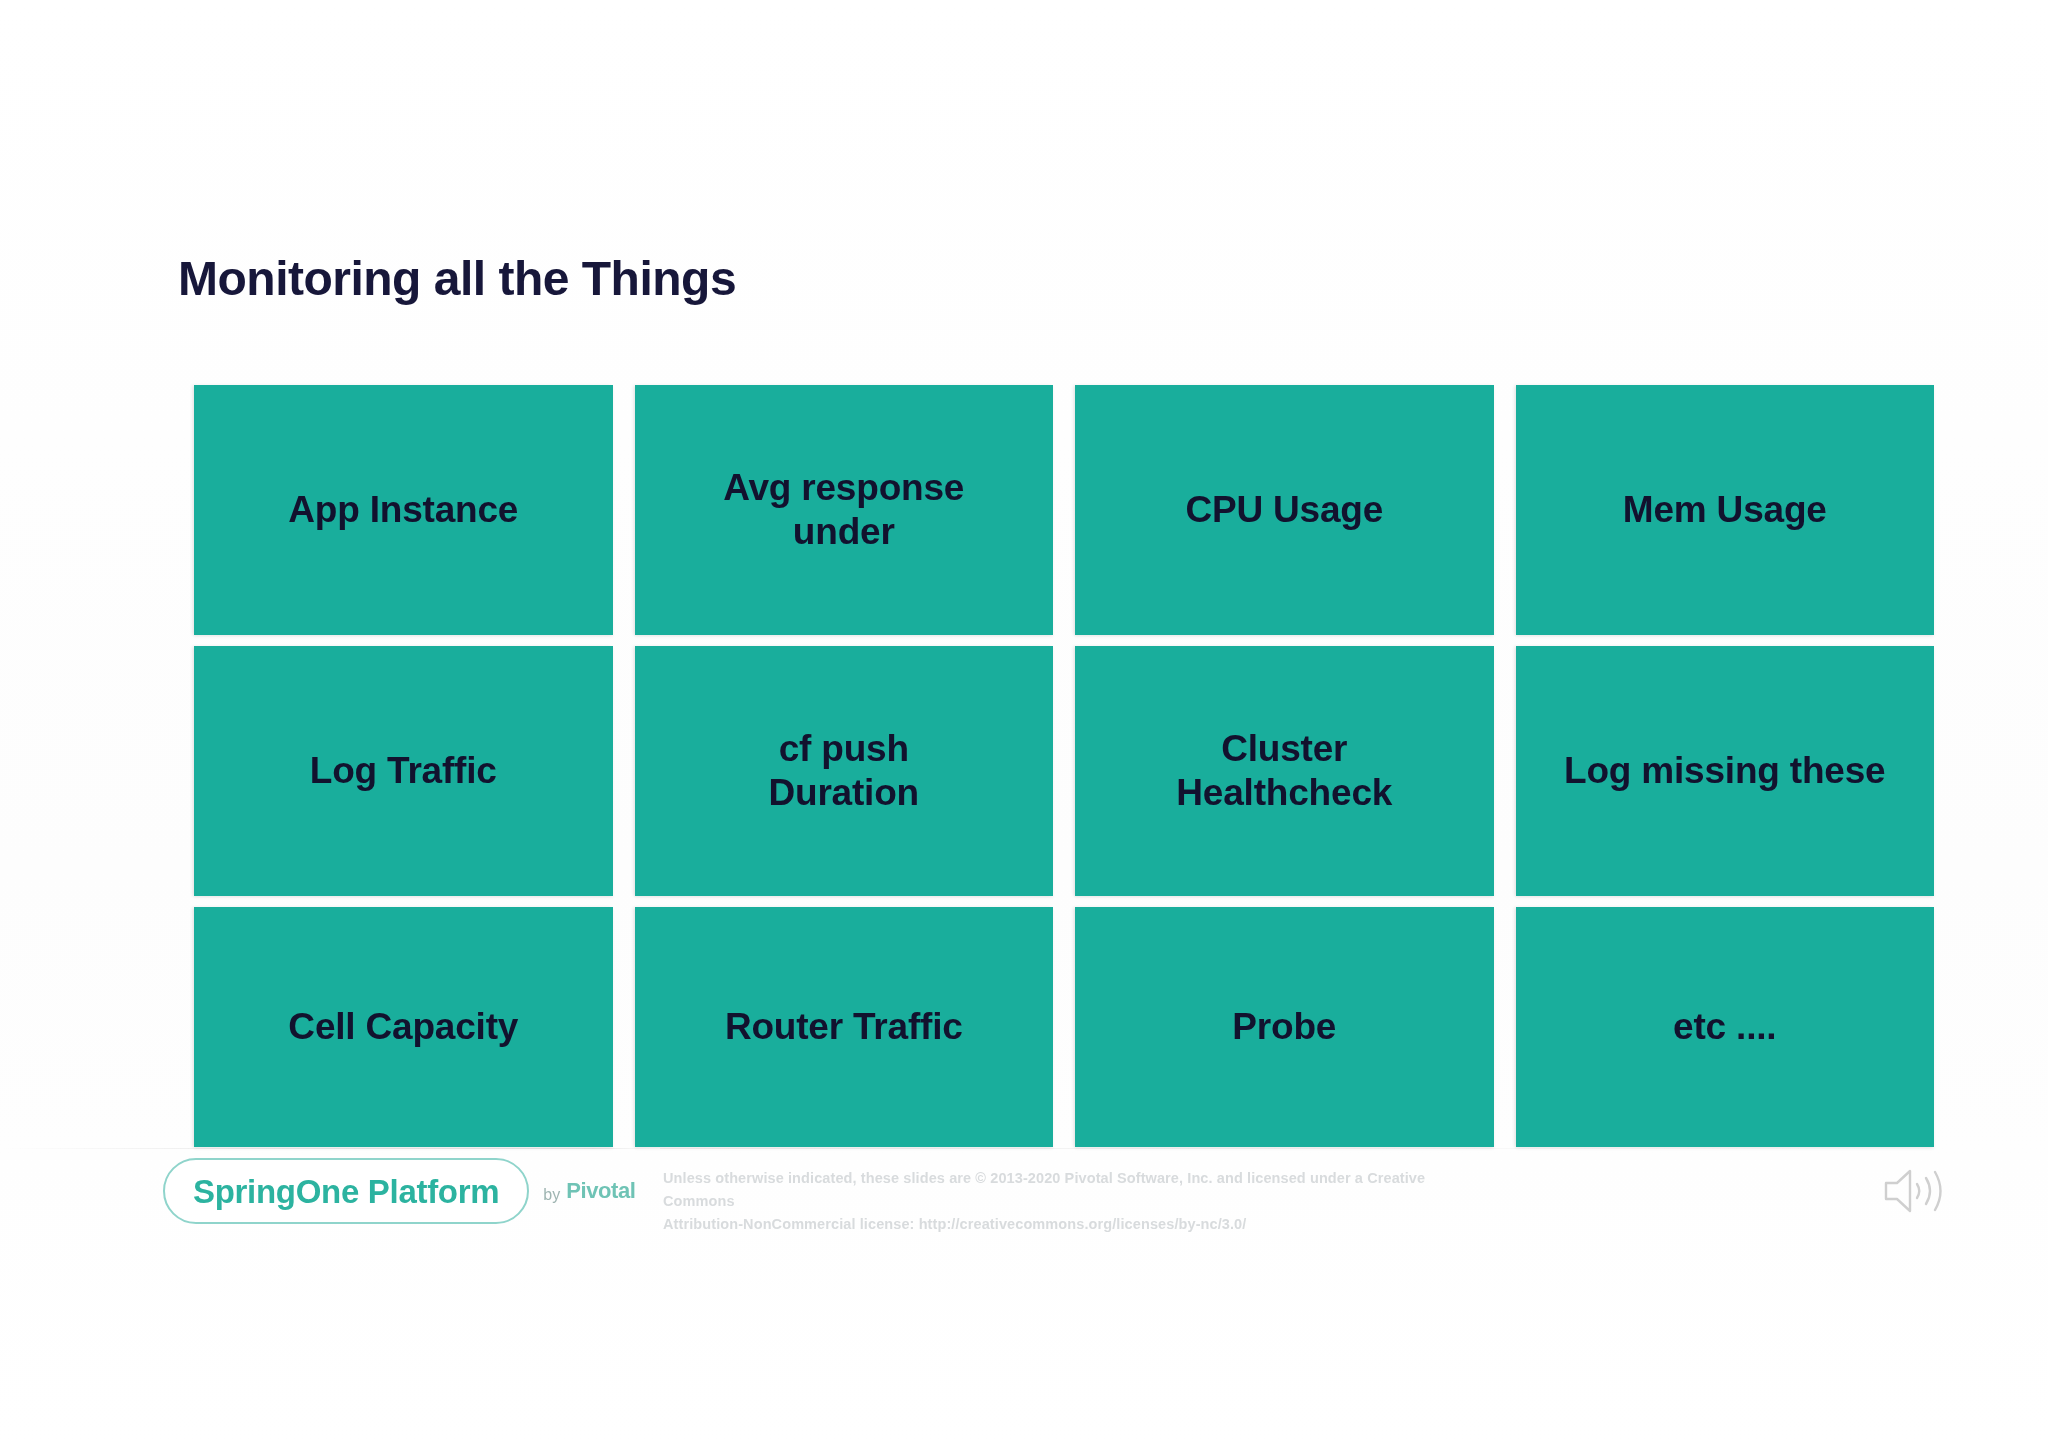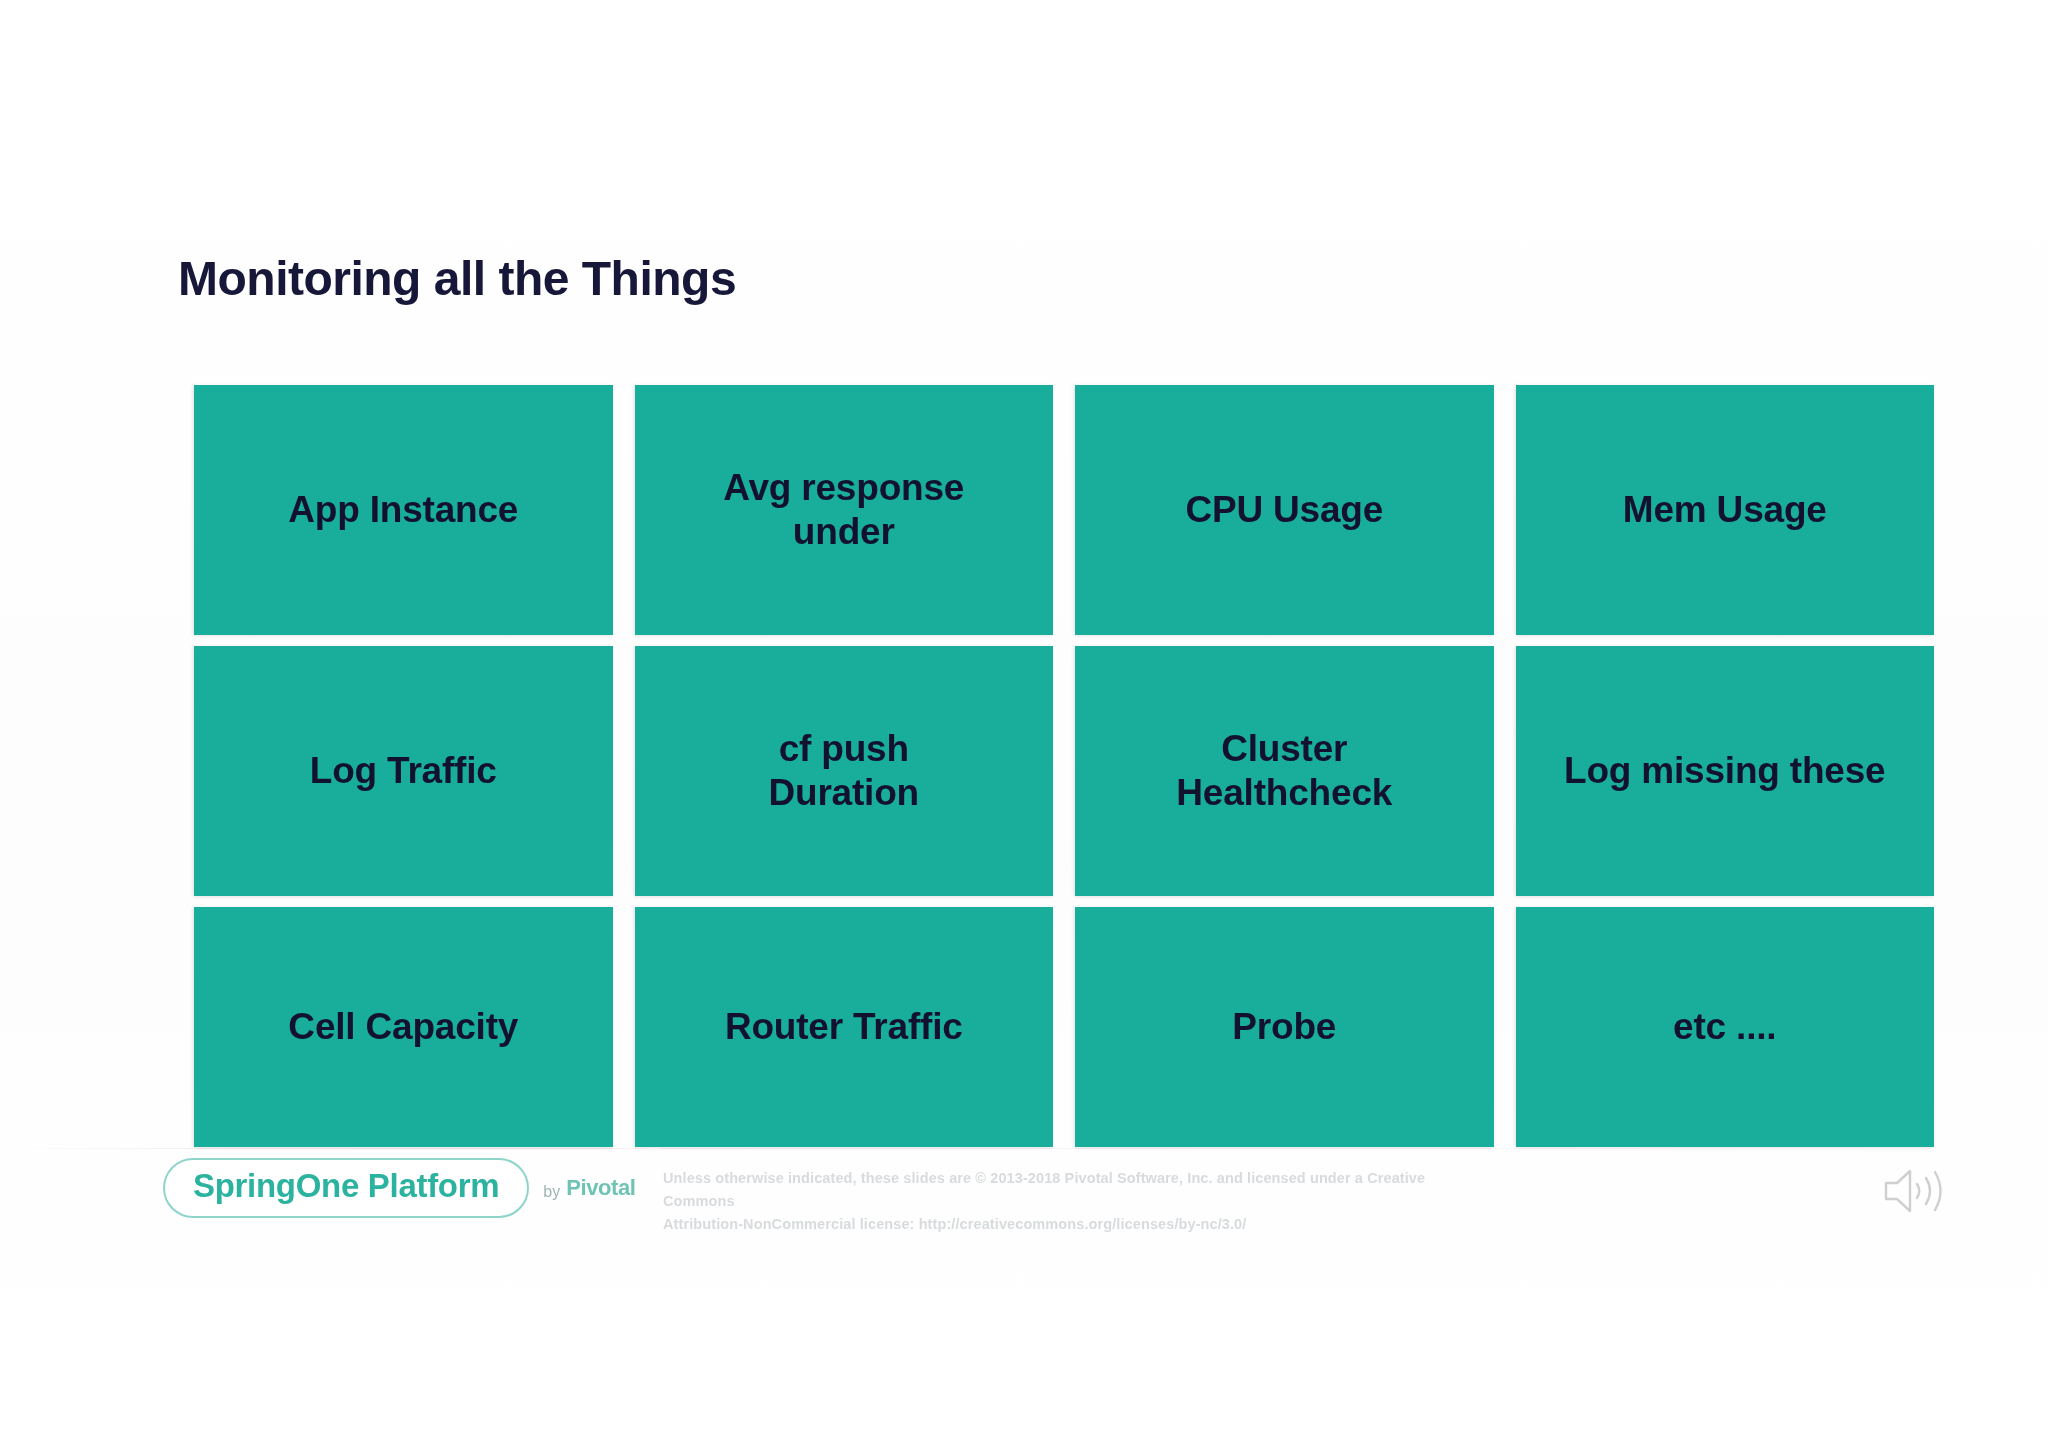--- a/index.html
+++ b/index.html
@@ -110,21 +110,21 @@
     position: absolute;
     left: 163px;
     top: 8px;
     display: flex;
     align-items: center;
   }
 
   .logo-pill {
     border: 2px solid #8fd4cb;
     border-radius: 40px;
-    padding: 7px 28px 11px 28px;
+    padding: 13px 28px 11px 28px;
     display: flex;
     align-items: center;
     background: #ffffff;
     justify-content: flex-end;
   }
 
   .logo-text {
     color: #2cb3a0;
     font-size: 33px;
     font-weight: 600;
@@ -232,21 +232,21 @@
 
       <div class="logo-lockup">
         <div class="logo-pill">
           <span class="logo-text">SpringOne Platform</span>
         </div>
         <span class="by-text">by</span>
         <span class="pivotal-text">Pivotal</span>
       </div>
 
       <div class="legal">
-        <div>Unless otherwise indicated, these slides are © 2013-2018 Pivotal Software, Inc. and licensed under a Creative Commons</div>
+        <div>Unless otherwise indicated, these slides are © 2013-2020 Pivotal Software, Inc. and licensed under a Creative Commons</div>
         <div>Attribution-NonCommercial license: http://creativecommons.org/licenses/by-nc/3.0/</div>
       </div>
 
     </div>
 
     <div class="speaker-icon">
       <svg width="72" height="56" viewBox="0 0 72 56" fill="none" stroke="#a9a9a9" stroke-width="2.4">
         <path d="M6 20 H17 L30 8 V48 L17 36 H6 Z" fill="#ffffff" stroke="#a9a9a9" stroke-linejoin="round"></path>
         <path d="M37 21 Q41.5 28 37 35" stroke-linecap="round"></path>
         <path d="M46 15 Q54 28 46 41" stroke-linecap="round"></path>

